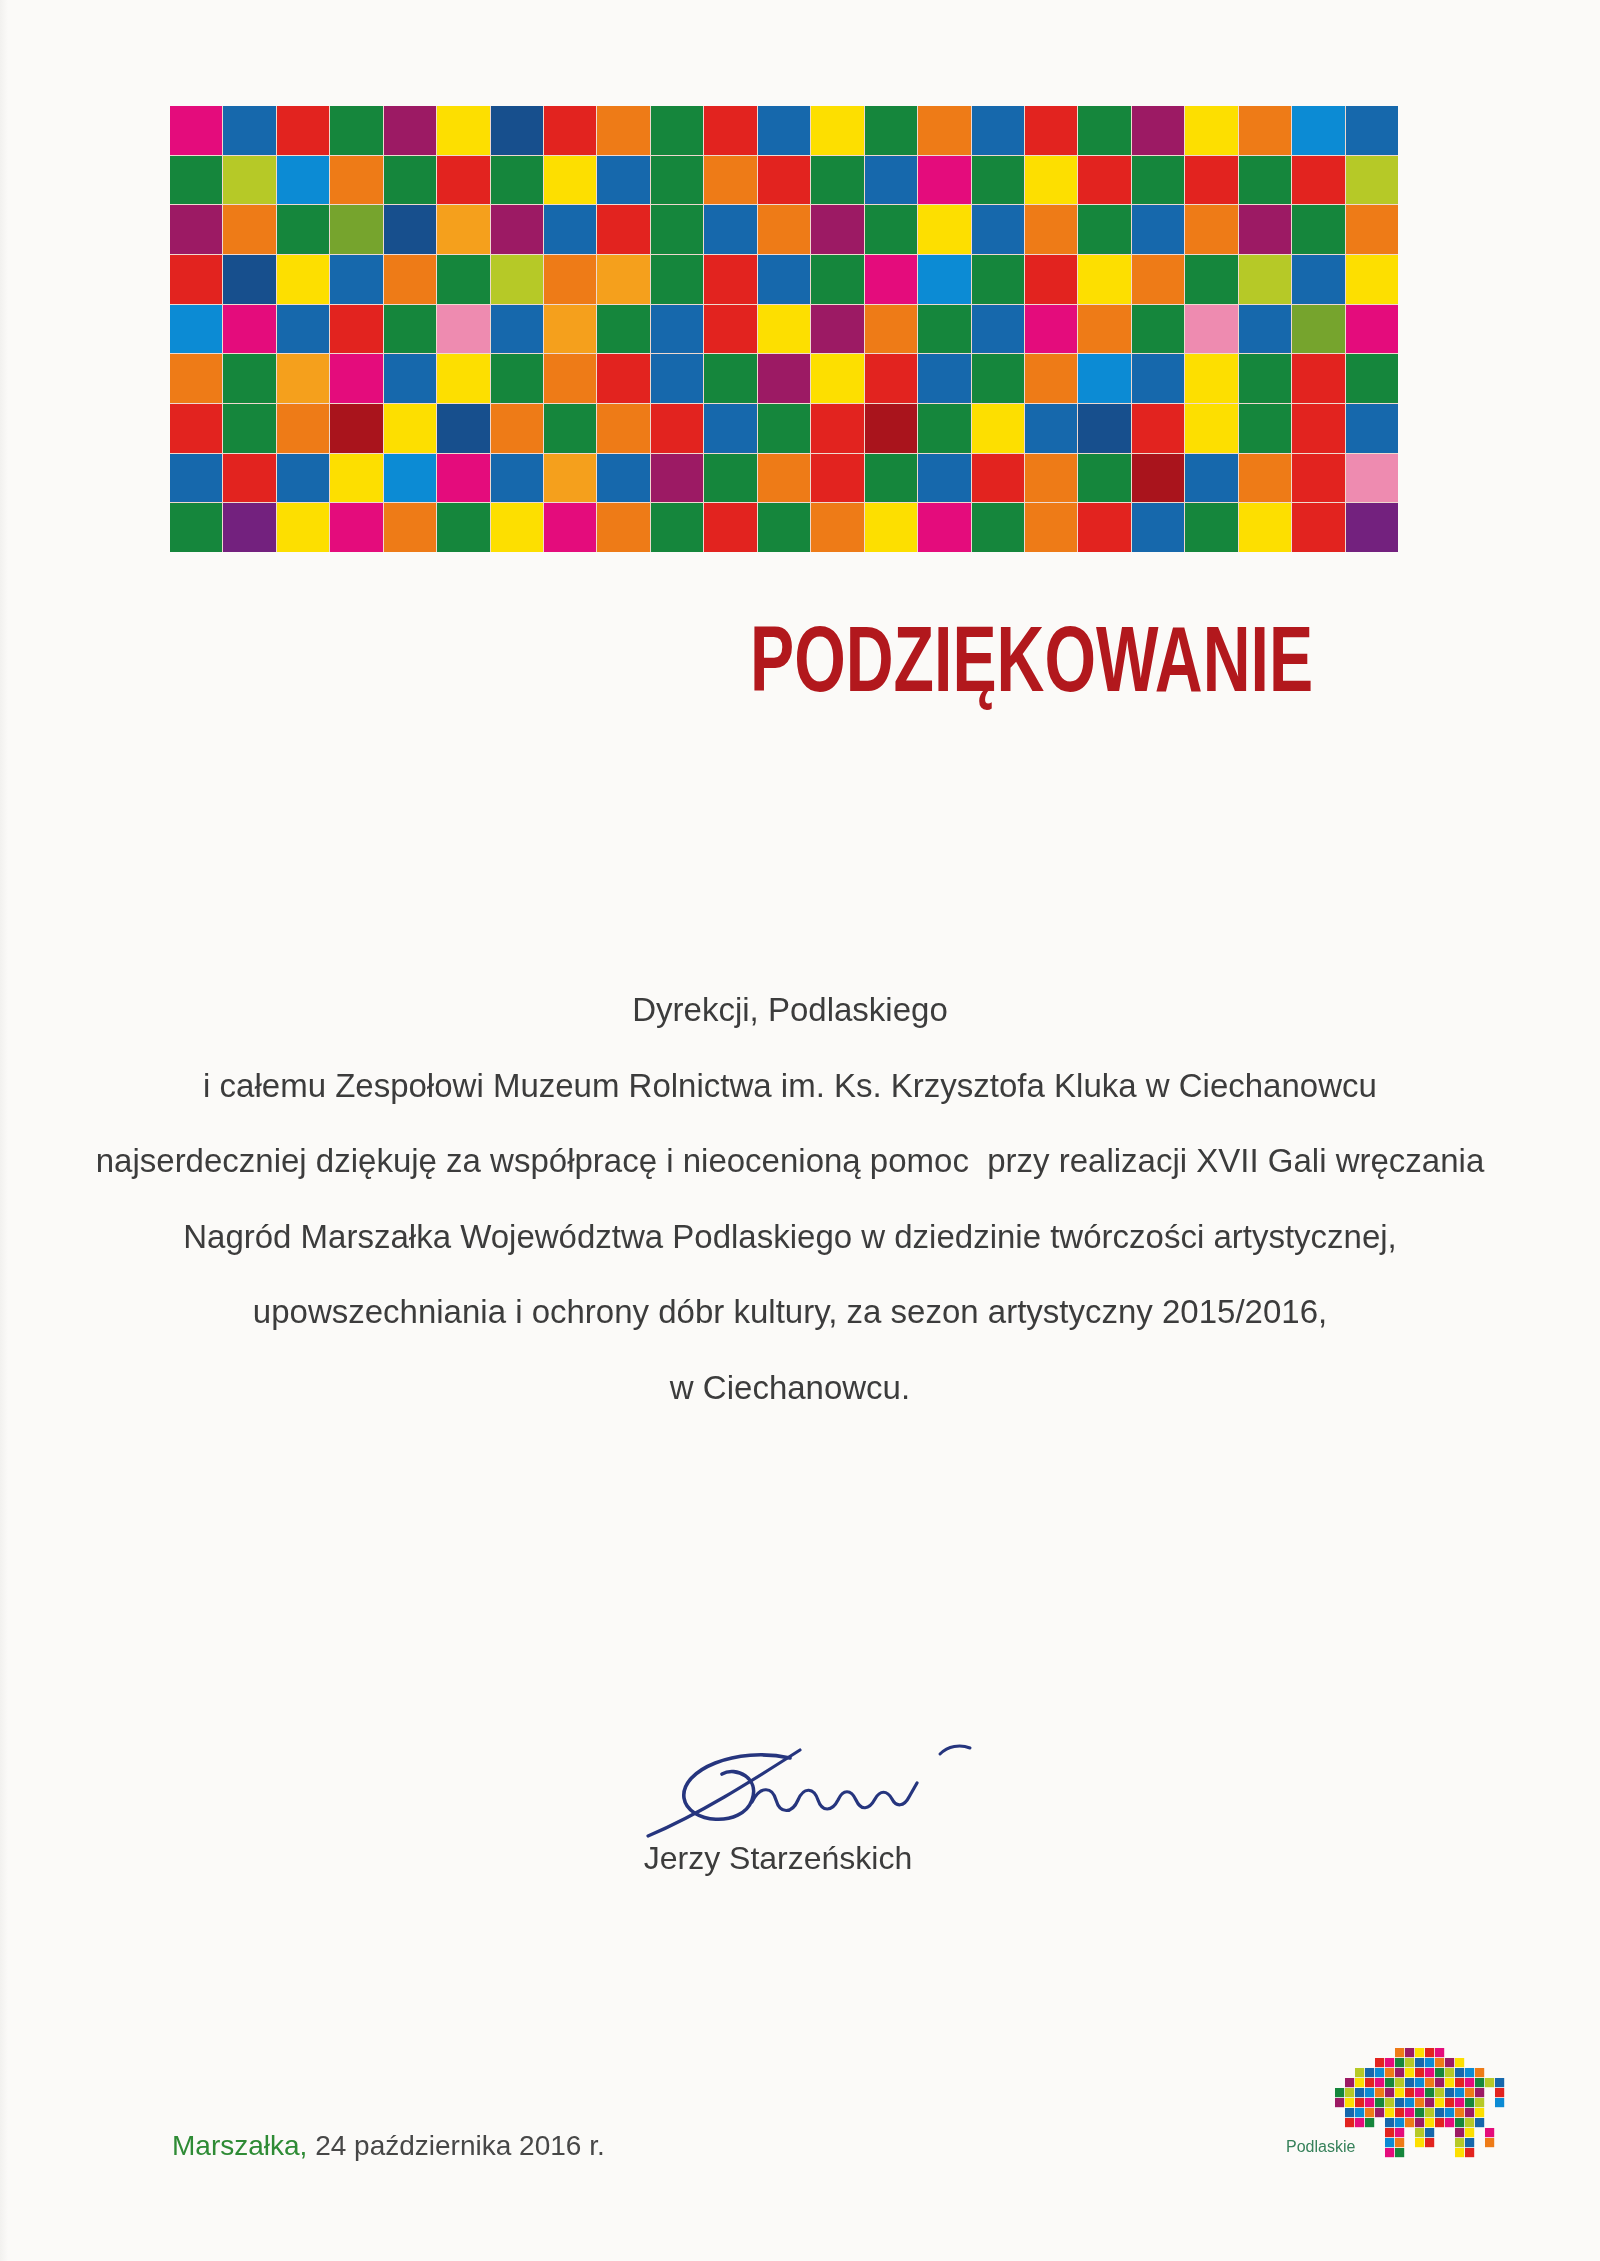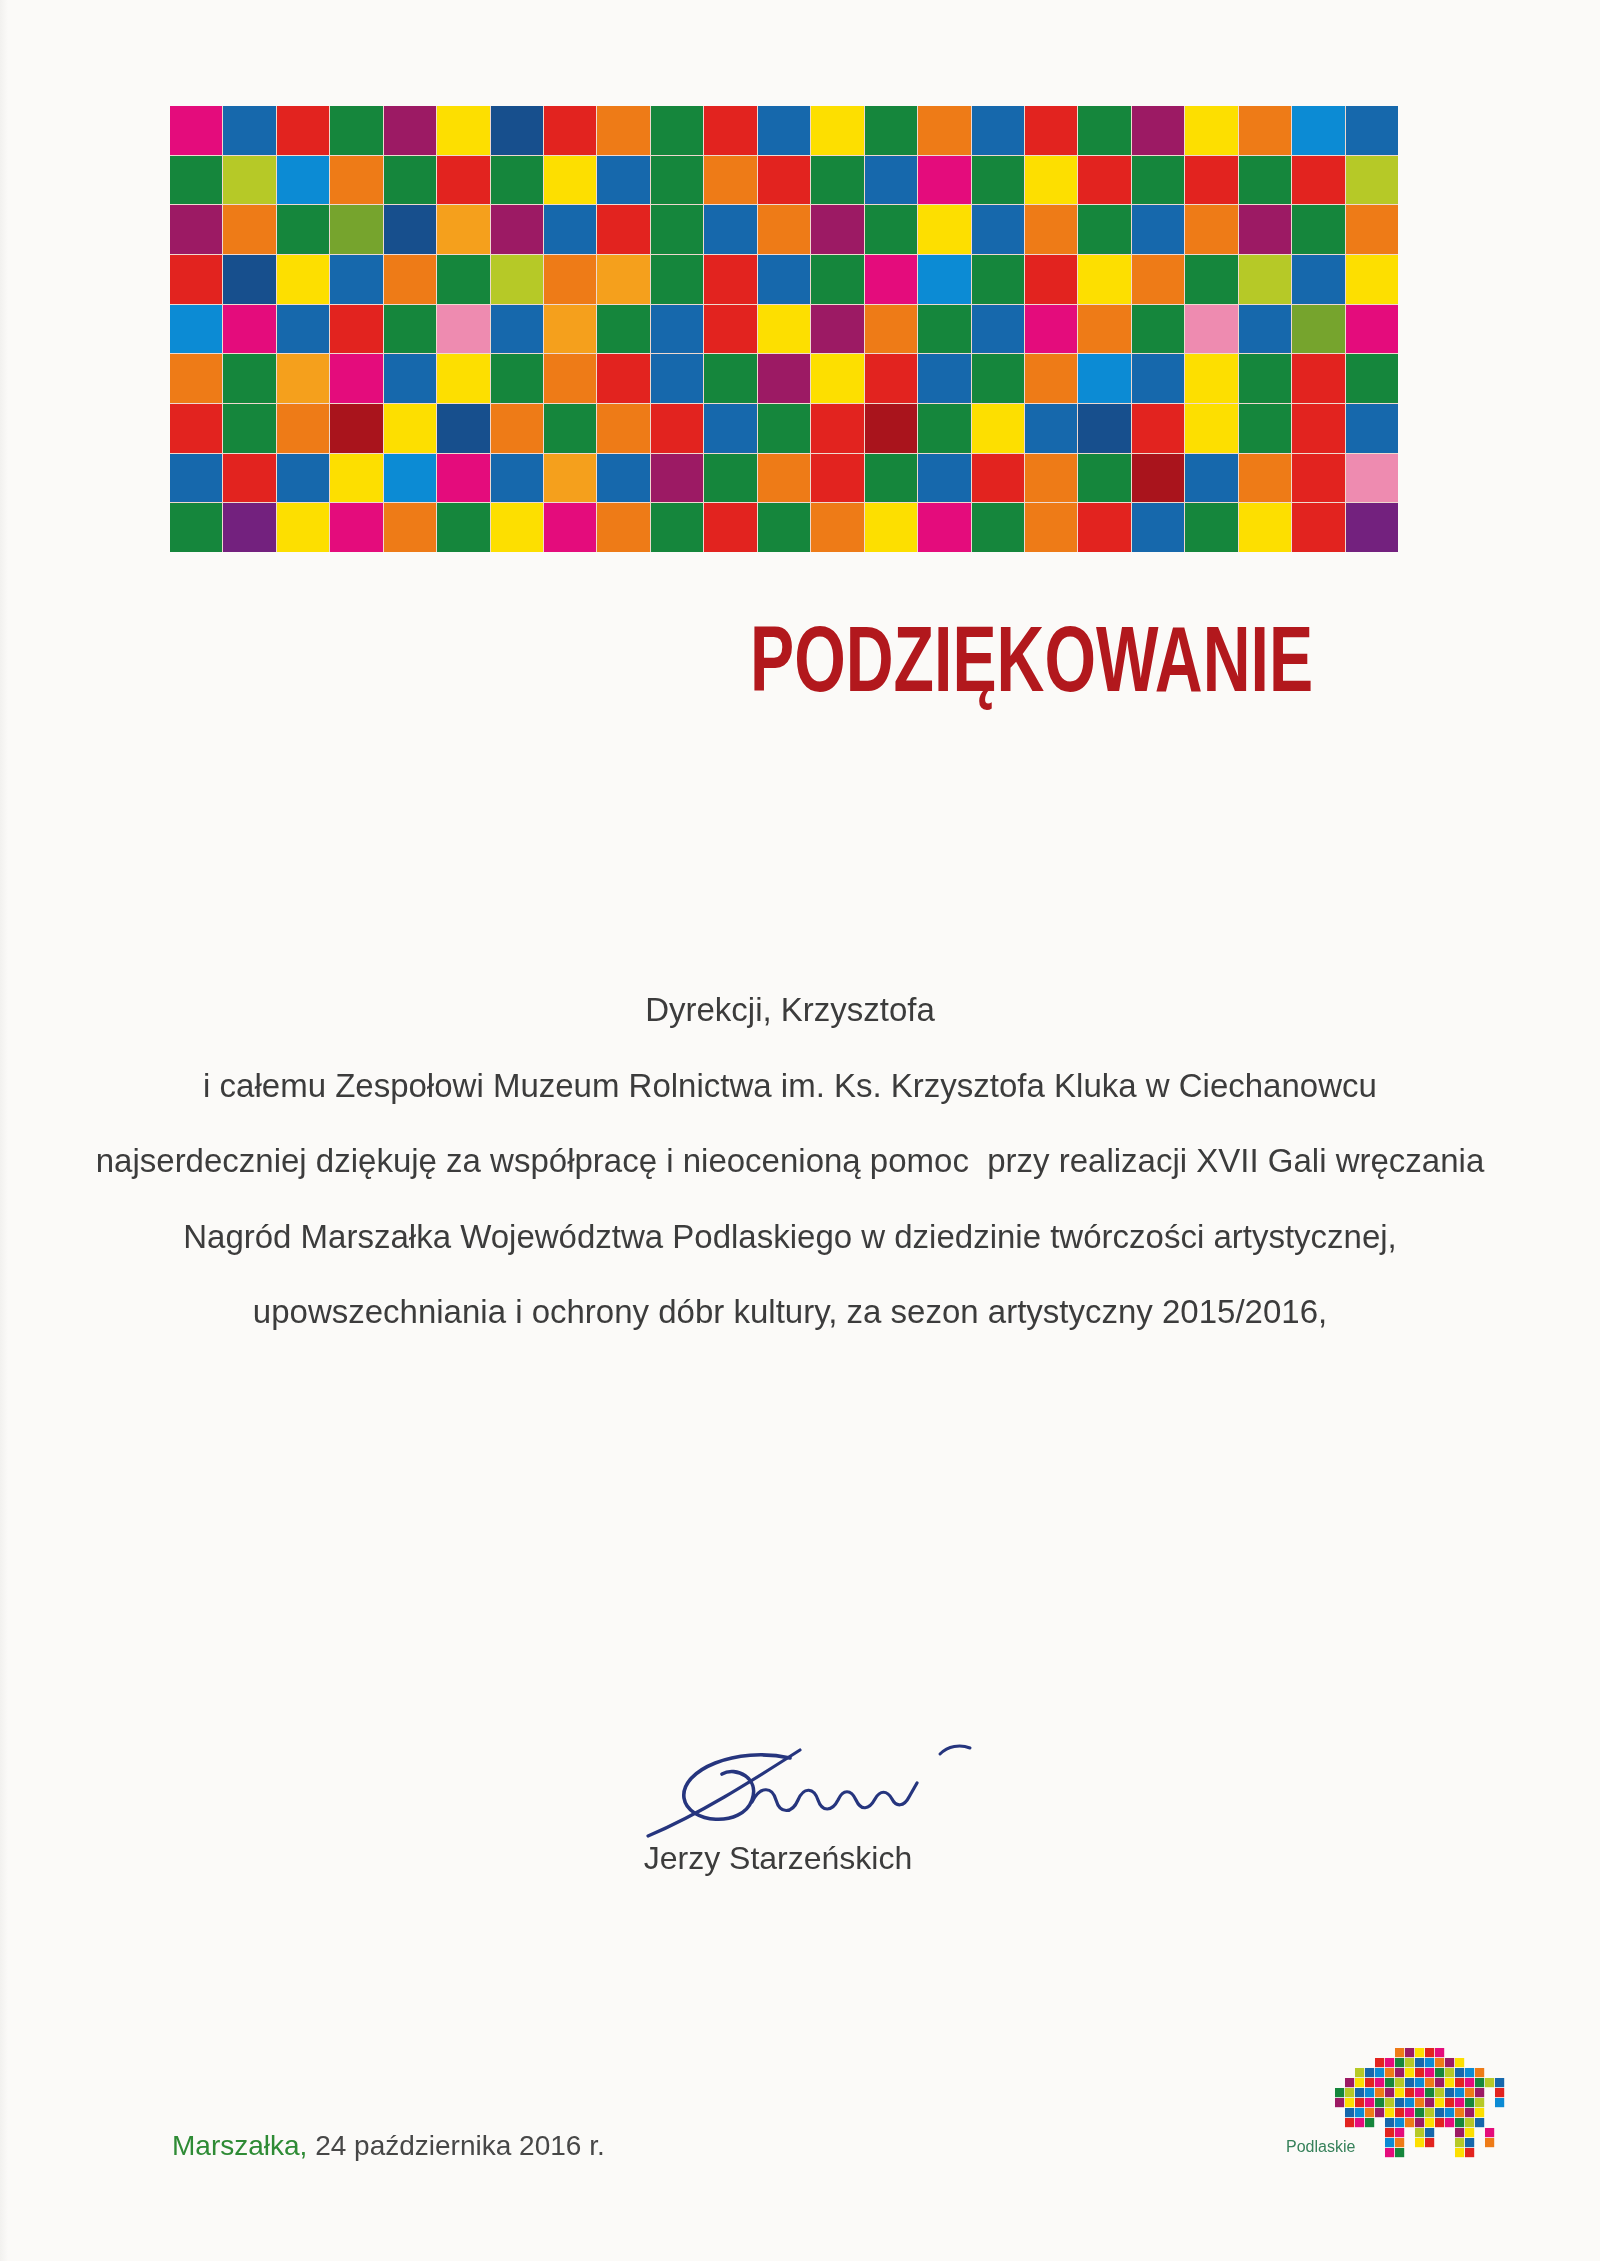--- a/index.html
+++ b/index.html
@@ -254,25 +254,26 @@
       <div class="mosaic-cell" style="background: rgb(22, 104, 172);"></div>
       <div class="mosaic-cell" style="background: rgb(21, 134, 60);"></div>
       <div class="mosaic-cell" style="background: rgb(253, 223, 0);"></div>
       <div class="mosaic-cell" style="background: rgb(226, 35, 31);"></div>
       <div class="mosaic-cell" style="background: rgb(115, 33, 126);"></div>
     </div>
 
   <div class="title" style="color: rgb(178, 24, 29);">PODZIĘKOWANIE</div>
 
   <div class="body-lines">
-    <div class="line">Dyrekcji, Krzysztofa</div>
+    <div class="line">Dyrekcji, Podlaskiego</div>
     <div class="line">i całemu Zespołowi Muzeum Rolnictwa im. Ks. Krzysztofa Kluka w Ciechanowcu</div>
     <div class="line">najserdeczniej dziękuję za współpracę i nieocenioną pomoc  przy realizacji XVII Gali wręczania</div>
     <div class="line">Nagród Marszałka Województwa Podlaskiego w dziedzinie twórczości artystycznej,</div>
     <div class="line">upowszechniania i ochrony dóbr kultury, za sezon artystyczny 2015/2016,</div>
+    <div class="line">w Ciechanowcu.</div>
   </div>
 
 
   <svg class="sig-svg" viewBox="0 0 350 108" fill="none" stroke-linecap="round" stroke-linejoin="round">
     <path class="ink" d="M8,100 C60,78 110,46 160,14" stroke-width="3.2" stroke="#26357e"></path>
     <path class="ink" d="M150,22 C96,10 40,34 44,62 C48,88 102,92 112,64 C120,42 96,30 82,38" stroke-width="3.6" stroke="#26357e"></path>
     <path class="ink" d="M112,66 c8,-16 20,-16 24,-2 c4,14 16,14 22,0 c6,-14 16,-12 20,0 c4,12 14,12 20,0 c5,-11 13,-11 18,0 c5,11 13,10 19,-1 c5,-9 12,-9 17,0 c4,8 12,8 17,-2 l8,-14" stroke-width="3.2" stroke="#26357e"></path>
     <path class="ink" d="M300,18 c8,-8 20,-10 30,-6" stroke-width="3" stroke="#26357e"></path>
   </svg>
 

